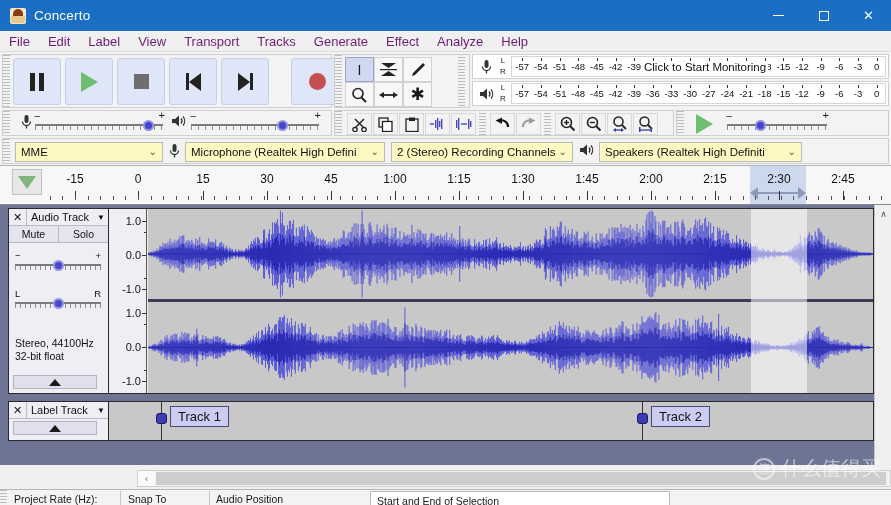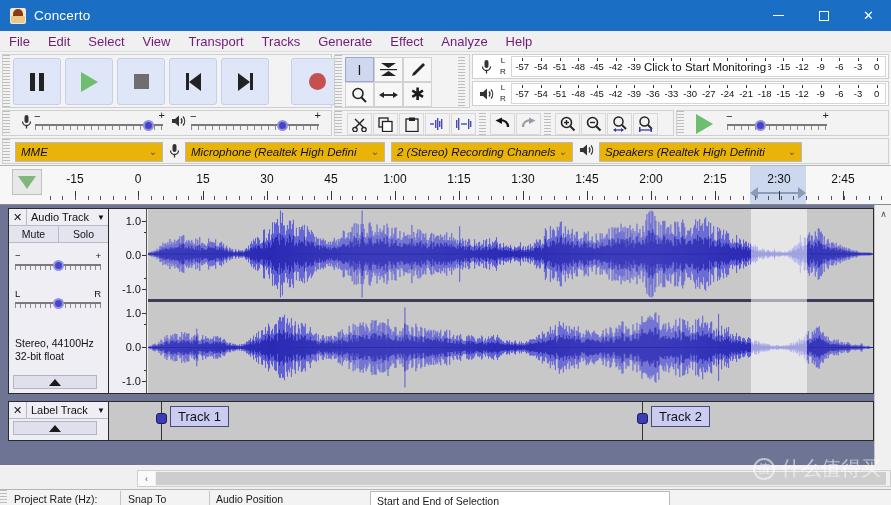--- a/index.html
+++ b/index.html
@@ -148,23 +148,23 @@
   }
   .tb-sep { position: absolute; top: 2px; width: 7px; height: 22px;
     background: repeating-linear-gradient(to bottom, #bdbdbd 0 1px, transparent 1px 3px); }
 
   
   .speed-tb { left: 676px; top: 58px; width: 213px; height: 26px; }
 
   
   .device-tb { left: 2px; top: 86px; width: 887px; height: 26px; }
   .combo {
-    position: absolute; top: 3px; height: 20px; background: #eab308;
+    position: absolute; top: 3px; height: 20px; background: #fef9c3;
     border: 1px solid #b9b9b9; font-size: 11.5px; color: #111;
-    display: flex; align-items: center; padding-left: 5px; overflow: hidden; white-space: nowrap; font-style: italic;
+    display: flex; align-items: center; padding-left: 5px; overflow: hidden; white-space: nowrap;
   }
   .combo .chev {
     position: absolute; right: 5px; top: 3px; font-size: 10px; color: #555;
   }
   .dev-icon { position: absolute; top: 4px; font-size: 13px; color: #333; }
 
   
   .ruler {
     position: absolute; left: 0; top: 166px; width: 891px; height: 39px;
     background: #f7f7f7; border-bottom: 1px solid #8a8a8a;
@@ -330,21 +330,21 @@
         </div>
       <div class="win-btn">
           <span>✕</span>
         </div>
     </div>
   </div>
 
   <div class="menubar">
     <div class="menu-item"><span>File</span></div>
     <div class="menu-item"><span>Edit</span></div>
-    <div class="menu-item"><span>Select</span></div>
+    <div class="menu-item"><span>Label</span></div>
     <div class="menu-item"><span>View</span></div>
     <div class="menu-item"><span>Transport</span></div>
     <div class="menu-item"><span>Tracks</span></div>
     <div class="menu-item"><span>Generate</span></div>
     <div class="menu-item"><span>Effect</span></div>
     <div class="menu-item"><span>Analyze</span></div>
     <div class="menu-item"><span>Help</span></div>
   </div>
 
   <div class="toolbar-dock">

